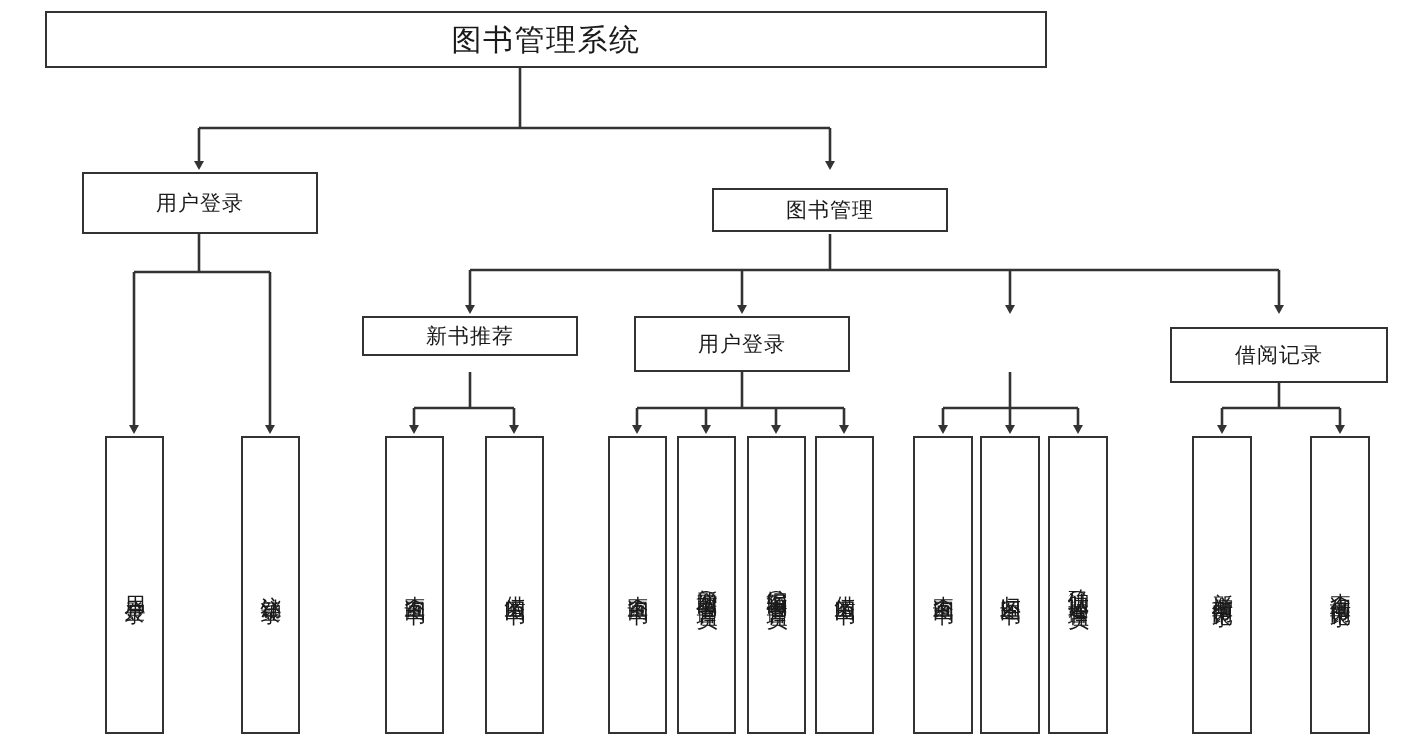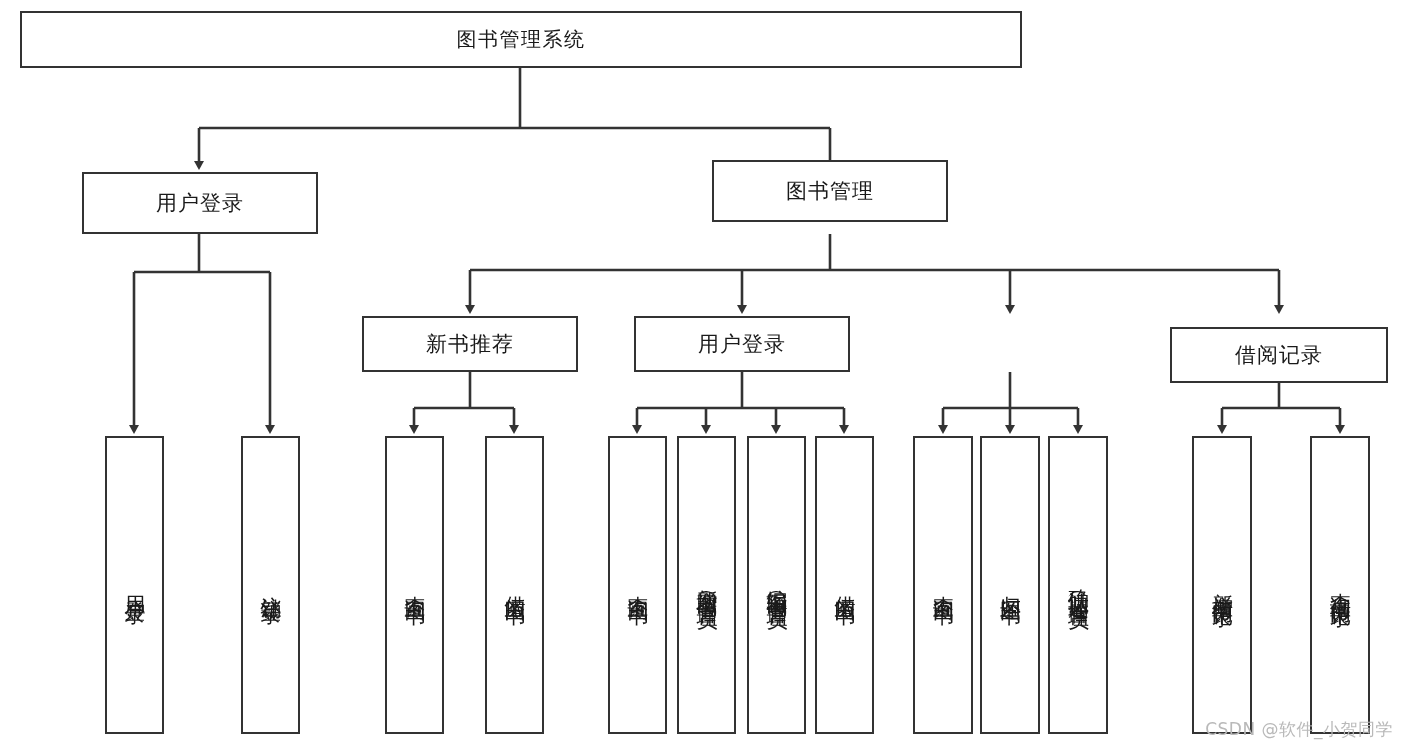--- a/index.html
+++ b/index.html
@@ -31,22 +31,23 @@
     align-items:center;
     justify-content:center;
     text-align:center;
     line-height:1.18;
   }
   .node-h{
     font-size:21px;
     letter-spacing:1px;
   }
   .node-root{
-    font-size:20px;
+    font-size:30px;
     letter-spacing:1.5px;
+    margin-left:25px;
   }
   .node-leaf{
     writing-mode:vertical-rl;
     text-orientation:upright;
     font-size:21px;
     letter-spacing:3px;
     padding:4px 0;
   }
   .node-leaf span{
     writing-mode:vertical-rl;
@@ -119,25 +120,25 @@
     </g>
   </svg>
 
   <div class="node node-root" style="left:20px; top:11px; width:1002px; height:57px;">
     <span>图书管理系统</span>
   </div>
 
   <div class="node node-h" style="left:82px; top:172px; width:236px; height:62px;">
     <span>用户登录</span>
   </div>
-  <div class="node node-h" style="left:712px; top:160px; width:236px; height:62px;">
+  <div class="node node-h" style="left:712px; top:188px; width:236px; height:44px;">
     <span>图书管理</span>
   </div>
 
-  <div class="node node-h" style="left:362px; top:316px; width:216px; height:56px;">
+  <div class="node node-h" style="left:362px; top:316px; width:216px; height:40px;">
     <span>新书推荐</span>
   </div>
   <div class="node node-h" style="left:634px; top:316px; width:216px; height:56px;">
     <span>用户登录</span>
   </div>
   <div class="node node-h" style="left:1170px; top:316px; width:218px; height:56px;margin-top:11px;">
     <span>借阅记录</span>
   </div>
 
   <div class="node node-leaf" style="left:105px; top:436px; width:59px; height:298px;">
@@ -177,14 +178,13 @@
     <span>确认归还（管理员）</span>
   </div>
 
   <div class="node node-leaf" style="left:1192px; top:436px; width:60px; height:298px;">
     <span>新增借阅记录</span>
   </div>
   <div class="node node-leaf" style="left:1310px; top:436px; width:60px; height:298px;">
     <span>查询借阅记录</span>
   </div>
 
-  <div id="watermark">CSDN @软件_小贺同学</div>
 </div>
 
 </body></html>

